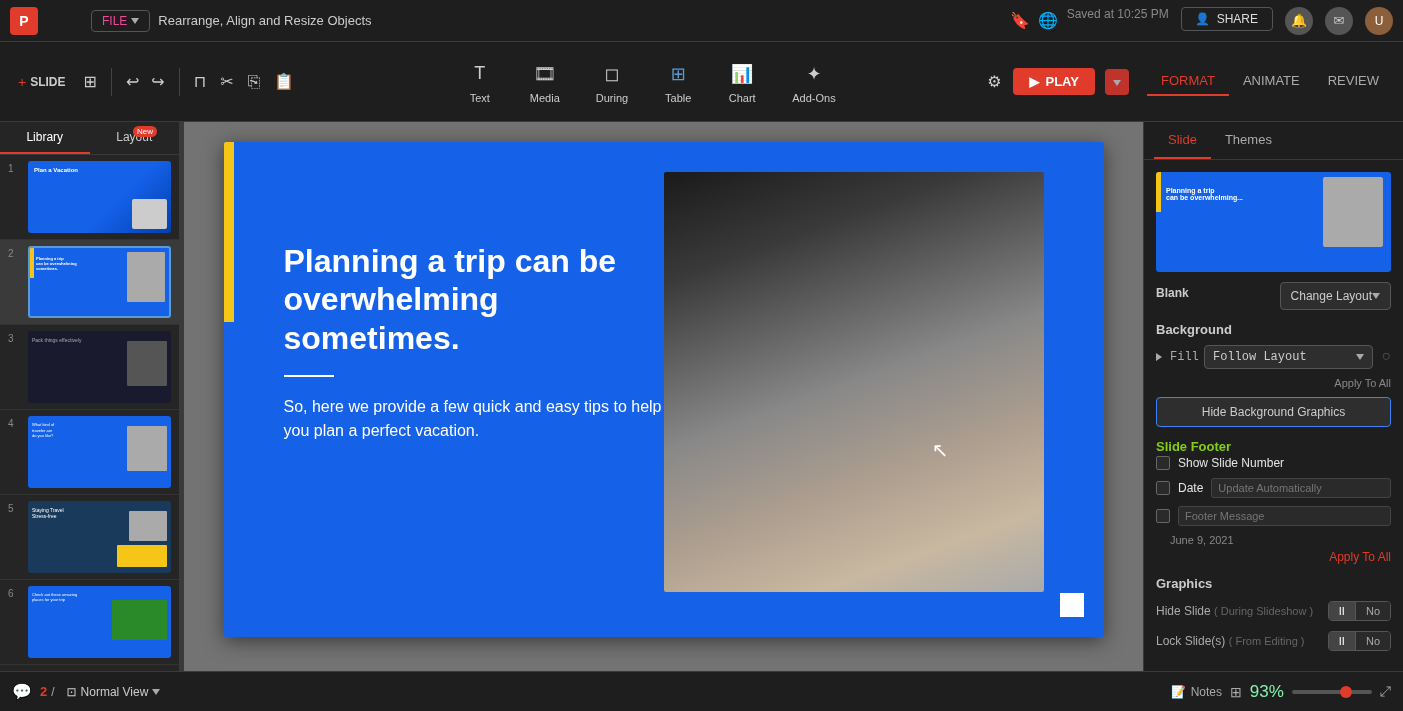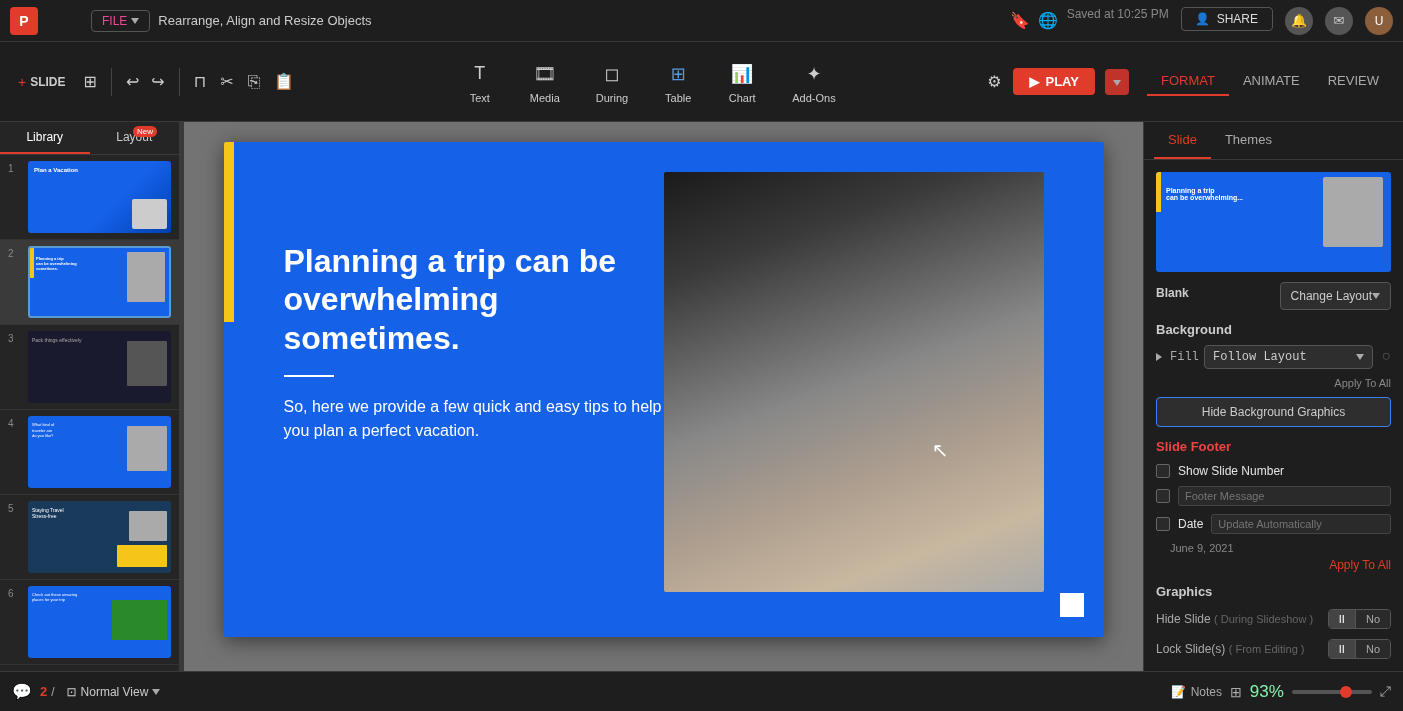--- a/index.html
+++ b/index.html
@@ -85,21 +85,21 @@
     .change-layout-btn { width: 100%; background: #2e2e2e; border: 1px solid #555; border-radius: 4px; color: #ccc; padding: 6px 10px; font-size: 12px; cursor: pointer; text-align: left; display: flex; justify-content: space-between; align-items: center; }
 
     .section-title { color: #ccc; font-size: 13px; font-weight: 600; margin: 12px 0 8px; }
     .fill-row { display: flex; align-items: center; gap: 8px; margin-bottom: 8px; font-family: Liberation Mono, monospace; }
     .fill-label { color: #aaa; font-size: 12px; width: 40px; display: flex; align-items: center; gap: 4px; }
     .fill-dropdown { flex: 1; background: #2e2e2e; border: 1px solid #555; border-radius: 4px; color: #ccc; padding: 4px 8px; font-size: 12px; display: flex; justify-content: space-between; align-items: center; cursor: pointer; }
     .apply-all-right { color: #888; font-size: 11px; text-align: right; margin-bottom: 8px; }
 
     .hide-bg-btn { width: 100%; background: #2e2e2e; border: 1px solid #3b82f6; border-radius: 4px; color: #ccc; padding: 7px 10px; font-size: 12px; cursor: pointer; margin-bottom: 12px; }
 
-    .footer-title { color: #ef4444; font-size: 13px; font-weight: 600; margin-bottom: 10px; }
+    .footer-title { color: #84cc16; font-size: 13px; font-weight: 600; margin-bottom: 2px; }
     .footer-item { display: flex; align-items: center; gap: 8px; margin-bottom: 8px; }
     .checkbox { width: 14px; height: 14px; border: 1px solid #666; background: #2a2a2a; border-radius: 2px; flex-shrink: 0; }
     .footer-label { color: #e5e5e5; font-size: 12px; }
     .footer-input { flex: 1; background: #2a2a2a; border: 1px solid #444; border-radius: 3px; color: #555; padding: 3px 6px; font-size: 11px; }
     .date-text { color: #888; font-size: 11px; margin-left: 14px; margin-bottom: 4px; }
     .apply-all-btn { color: #e03b2b; font-size: 12px; text-align: right; cursor: pointer; margin-bottom: 12px; }
 
     .options-title { color: #ccc; font-size: 13px; font-weight: 600; margin-bottom: 10px; }
     .option-row { display: flex; align-items: center; gap: 8px; margin-bottom: 10px; }
     .option-label { color: #aaa; font-size: 12px; flex: 1; }
@@ -350,26 +350,26 @@
       <button class="hide-bg-btn">Hide Background Graphics</button>
 
       
       <div class="footer-title">Slide Footer</div>
       <div class="footer-item">
         <div class="checkbox"></div>
         <span class="footer-label">Show Slide Number</span>
       </div>
       <div class="footer-item">
         <div class="checkbox"></div>
-        <input class="footer-input" style="flex: 1 1 0%;" placeholder="Footer Message">
+        <span class="footer-label">Date</span>
+        <input class="footer-input" style="flex: 1 1 0%;" placeholder="Update Automatically">
       </div>
       <div class="footer-item">
         <div class="checkbox"></div>
-        <span class="footer-label">Date</span>
-        <input class="footer-input" style="flex: 1 1 0%;" placeholder="Update Automatically">
+        <input class="footer-input" style="flex: 1 1 0%;" placeholder="Footer Message">
       </div>
       <div class="date-text">June 9, 2021</div>
       <div class="apply-all-btn">Apply To All</div>
 
       
       <div class="options-title">Graphics</div>
       <div class="option-row">
         <div class="option-label">
           <span>Hide Slide</span>
           <span class="option-sub">( During Slideshow )</span>

